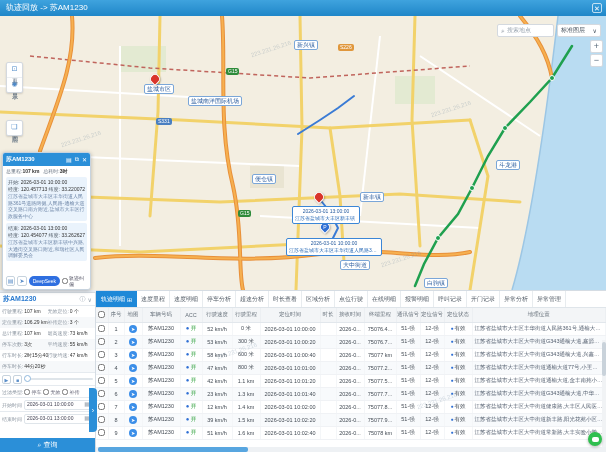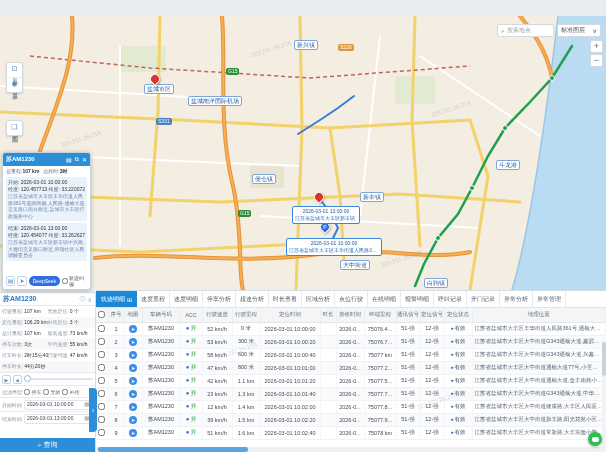--- a/index.html
+++ b/index.html
@@ -134,20 +134,24 @@
   .float-green { position:absolute; right:4px; bottom:6px; width:14px; height:14px; background:#2fbf4f;
     border-radius:50%; z-index:40; box-shadow:0 1px 3px rgba(0,0,0,.3); cursor:pointer;
     display:flex; align-items:center; justify-content:center; }
   .float-green .bubble { width:7px; height:5px; background:#fff; border-radius:2px; }
 </style>
 </head>
 <body>
 
 <div class="app">
 
+  <div class="titlebar">
+    <span>轨迹回放 -&gt; 苏AM1230</span>
+    <span class="close">✕</span>
+  </div>
 
   <div class="map">
     <svg width="606" height="274" viewBox="0 0 606 274">
 
       <rect x="120" y="30" width="46" height="26" fill="#e3ead2"></rect>
       <rect x="395" y="60" width="40" height="28" fill="#e3ead2"></rect>
       <rect x="250" y="150" width="34" height="22" fill="#e9e4d2"></rect>
 
       <path d="M558,0 L606,0 L606,274 L512,274 C528,220 544,120 558,0 Z" fill="#b9dcf2"></path>
       <path d="M558,0 C544,120 528,220 512,274" fill="none" stroke="#9cc6e4" stroke-width="1.5"></path>

